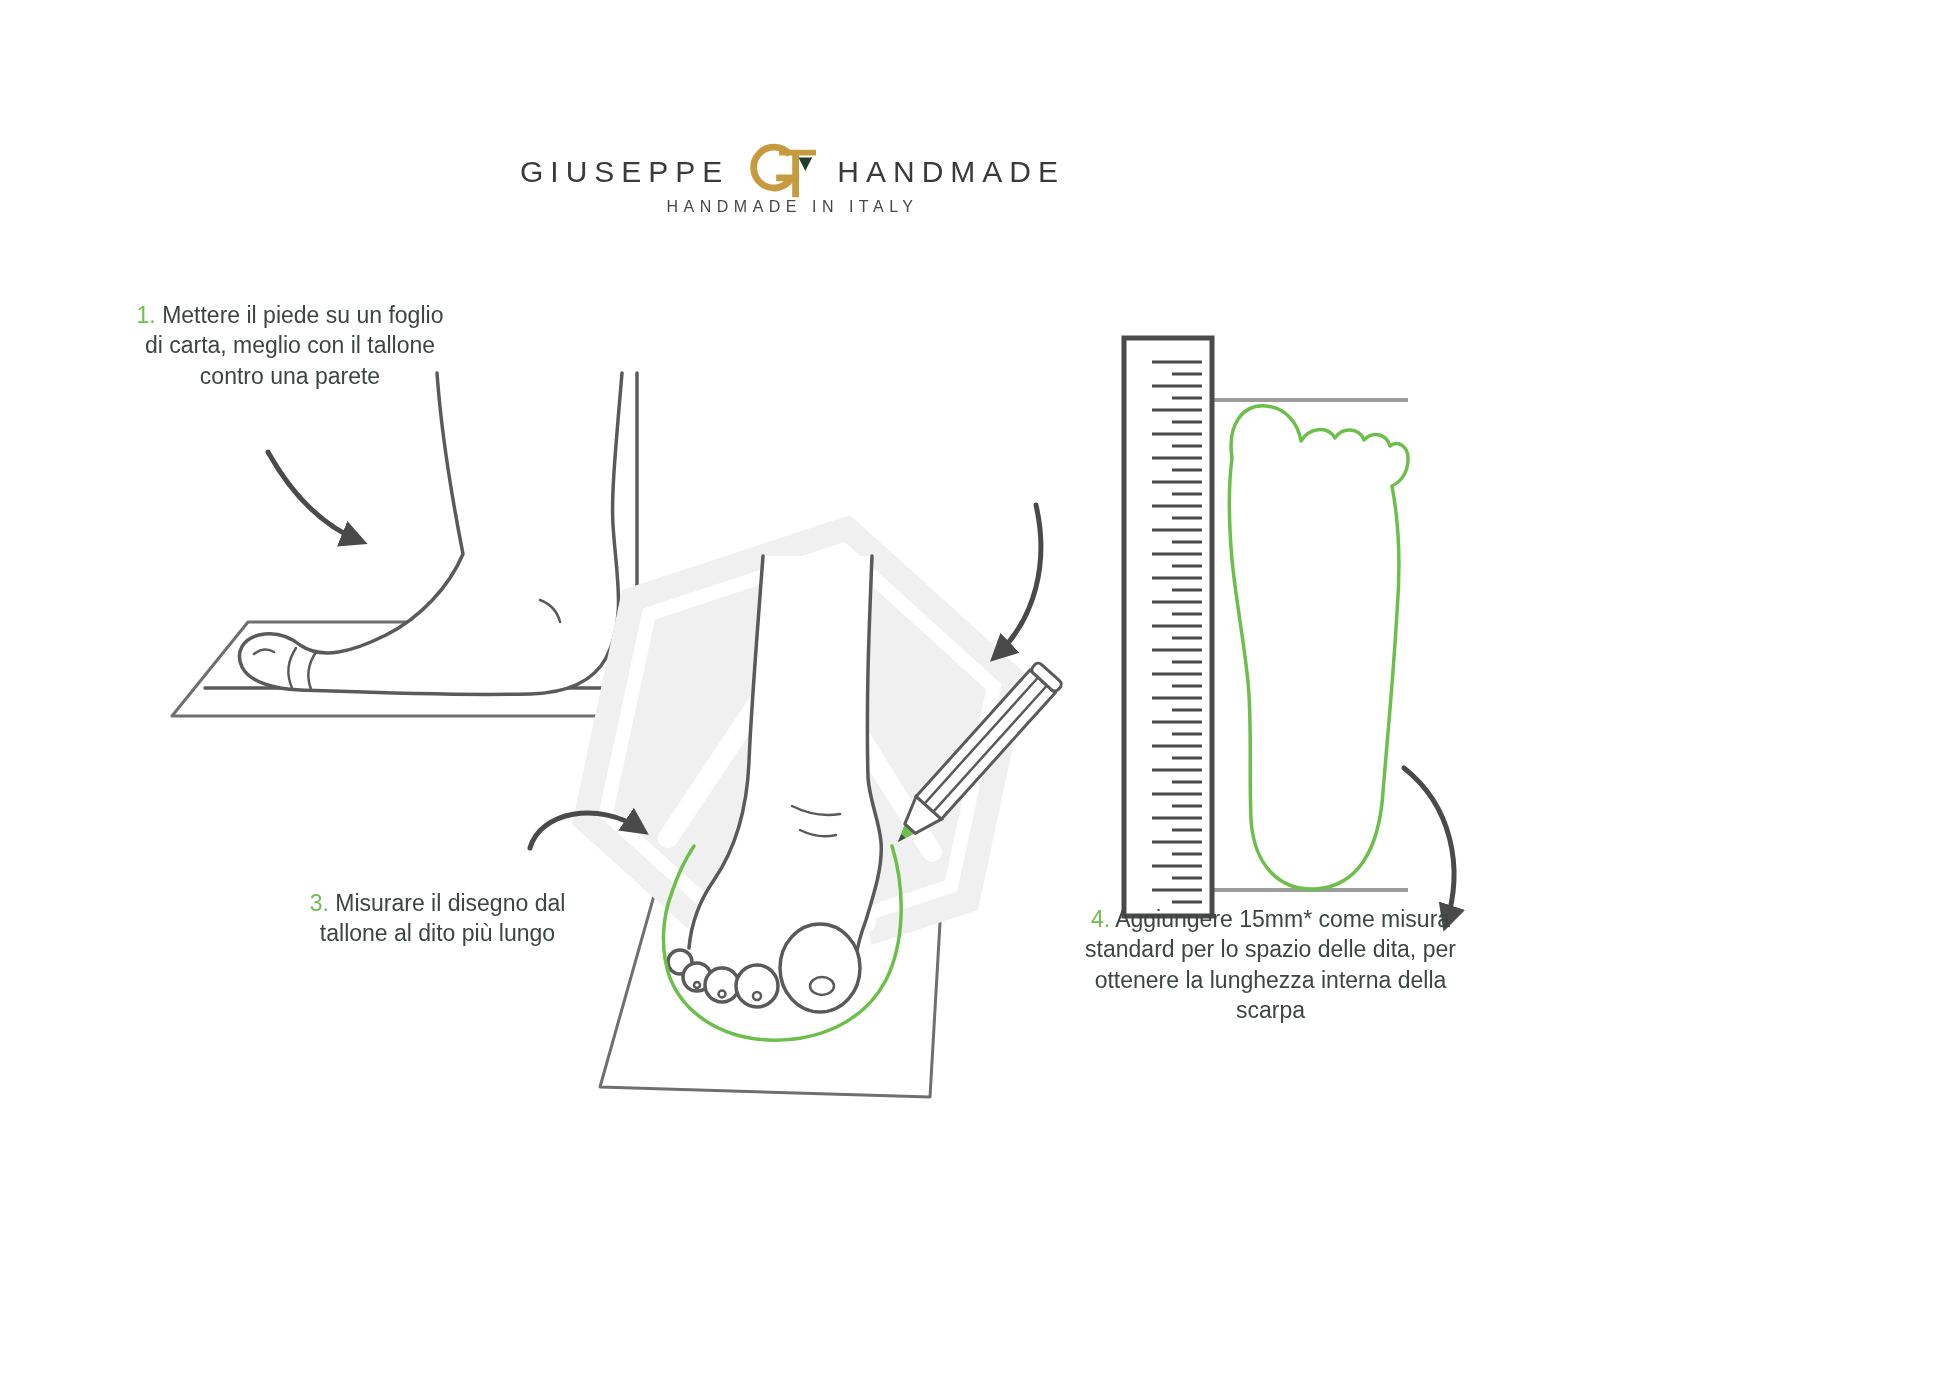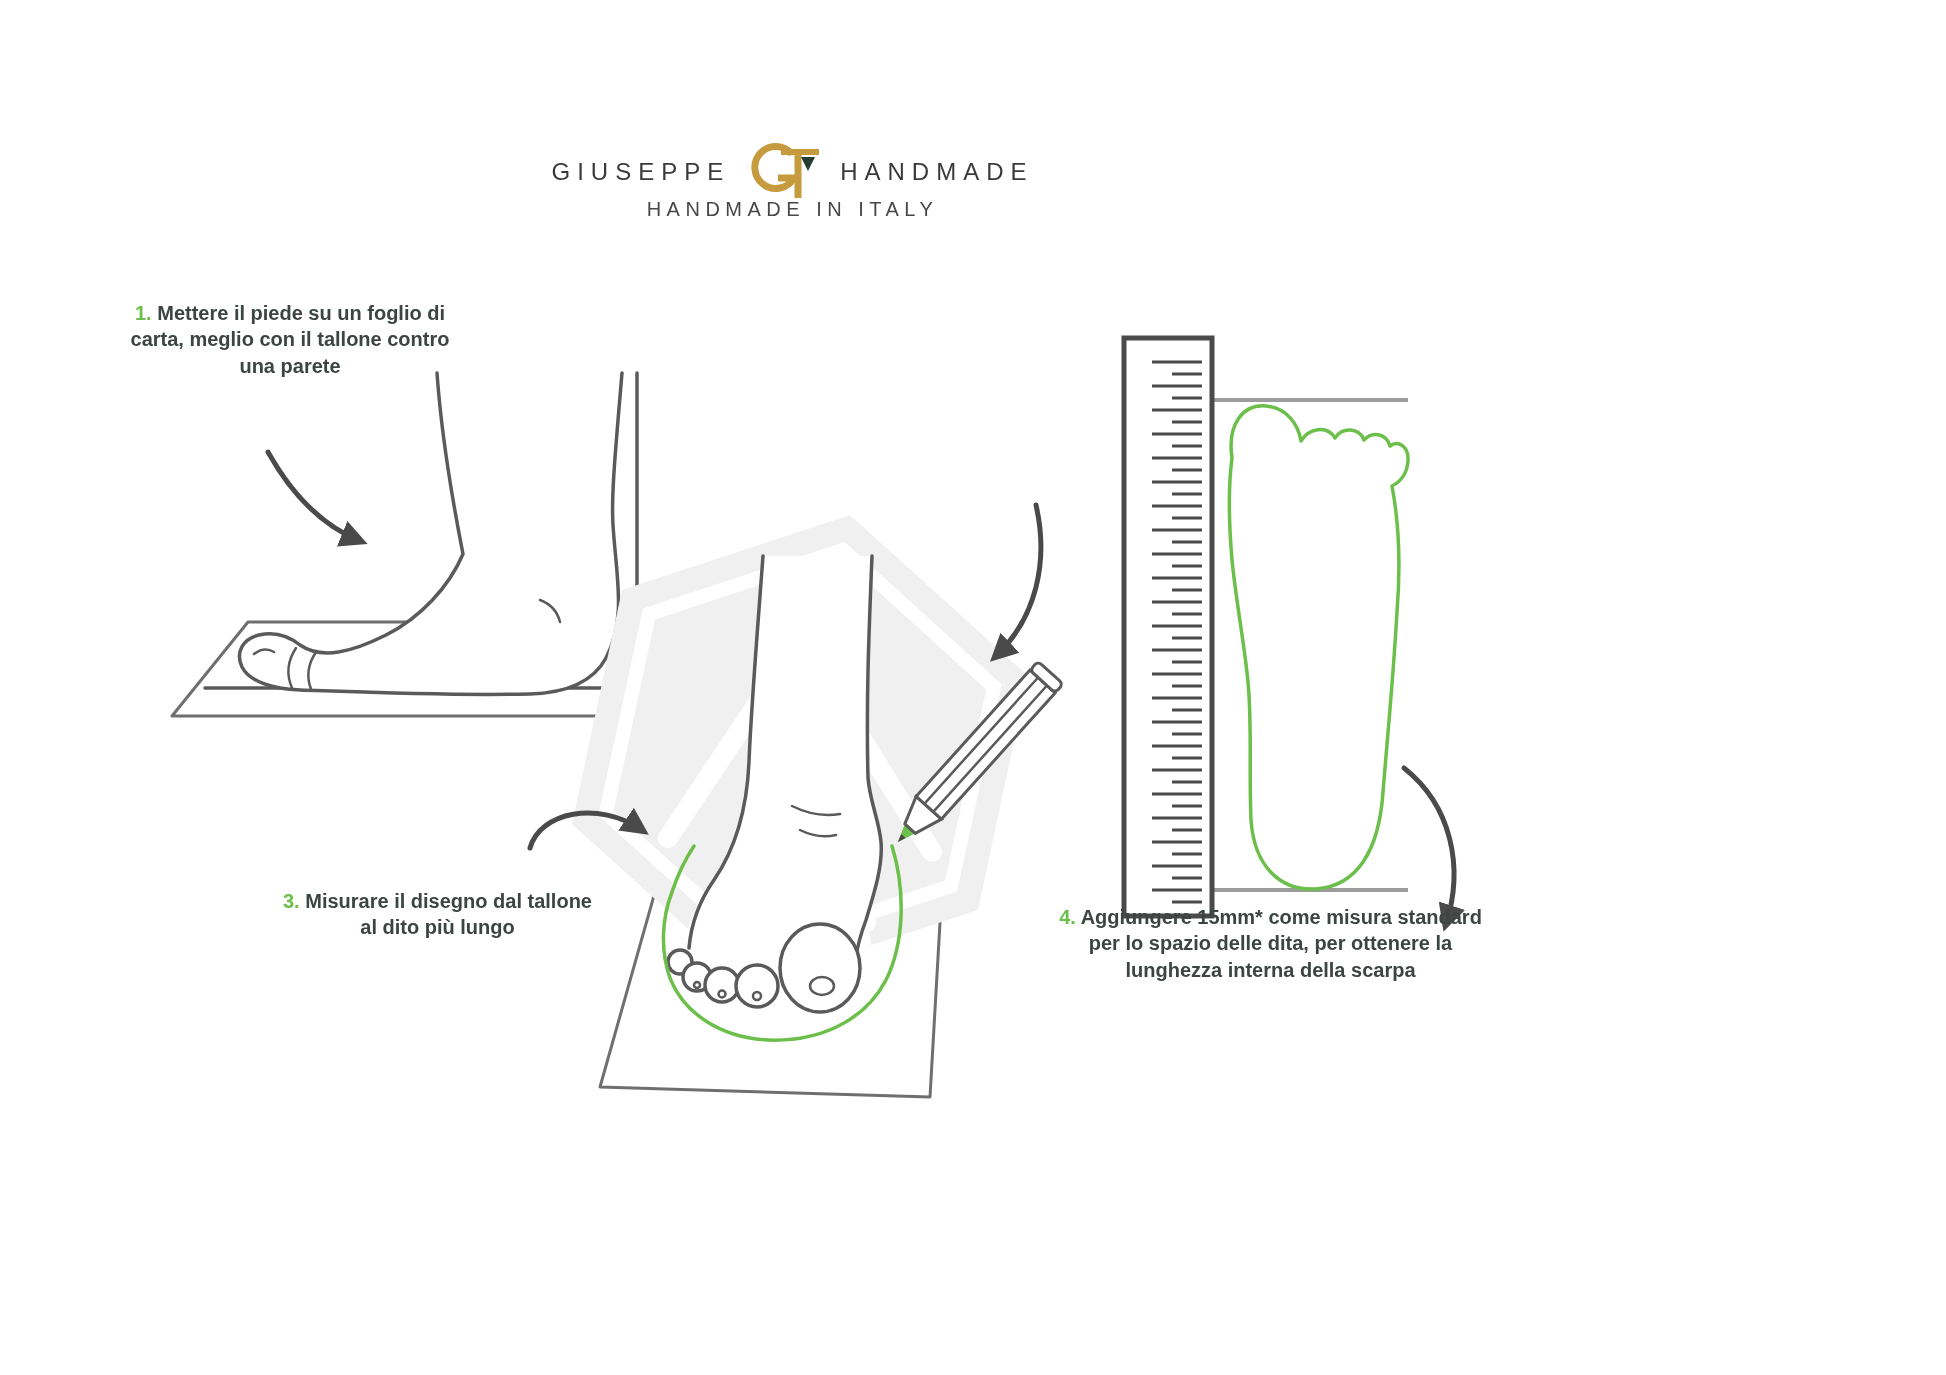--- a/index.html
+++ b/index.html
@@ -9,24 +9,24 @@
     --line:#5a5a5a;
   }
   html,body{margin:0;padding:0;background:#fff;}
   .canvas{
     position:relative;width:1946px;height:1375px;background:#fff;overflow:hidden;
     font-family:"Liberation Sans",sans-serif;
   }
   .art{position:absolute;left:0;top:0;}
   
   .logo-row{position:absolute;left:520px;top:142px;width:545px;display:flex;align-items:center;justify-content:center;gap:18px;}
-  .brand-name{font-size:24px;letter-spacing:7px;color:#3a3a3a;font-weight:500;white-space:nowrap;}
-  .tagline{position:absolute;left:520px;top:198px;width:545px;text-align:center;font-size:20px;letter-spacing:5.5px;color:#474747;font-weight:500;}
+  .brand-name{font-size:30px;letter-spacing:7px;color:#3a3a3a;font-weight:500;white-space:nowrap;}
+  .tagline{position:absolute;left:520px;top:198px;width:545px;text-align:center;font-size:16px;letter-spacing:5.5px;color:#474747;font-weight:500;}
   
-  .step{position:absolute;font-weight:700;font-size:20px;line-height:1.32;color:var(--text);text-align:center;}
+  .step{position:absolute;font-weight:400;font-size:23px;line-height:1.32;color:var(--text);text-align:center;}
   .step .num{color:var(--green);}
   .step1{left:125px;top:300px;width:330px;}
   .step2{left:815px;top:403px;width:235px;}
   .step3{left:280px;top:888px;width:315px;}
   .step4{left:1058px;top:904px;width:425px;}
   
   .ink{stroke:var(--line);stroke-width:3.5;fill:none;stroke-linecap:round;stroke-linejoin:round;}
   .ink-fill{fill:#fff;stroke:var(--line);stroke-width:3.5;stroke-linecap:round;stroke-linejoin:round;}
   .ink-thin{stroke:var(--line);stroke-width:2.5;fill:none;stroke-linecap:round;}
   .ink-fill-thin{fill:#fff;stroke:var(--line);stroke-width:3;}

